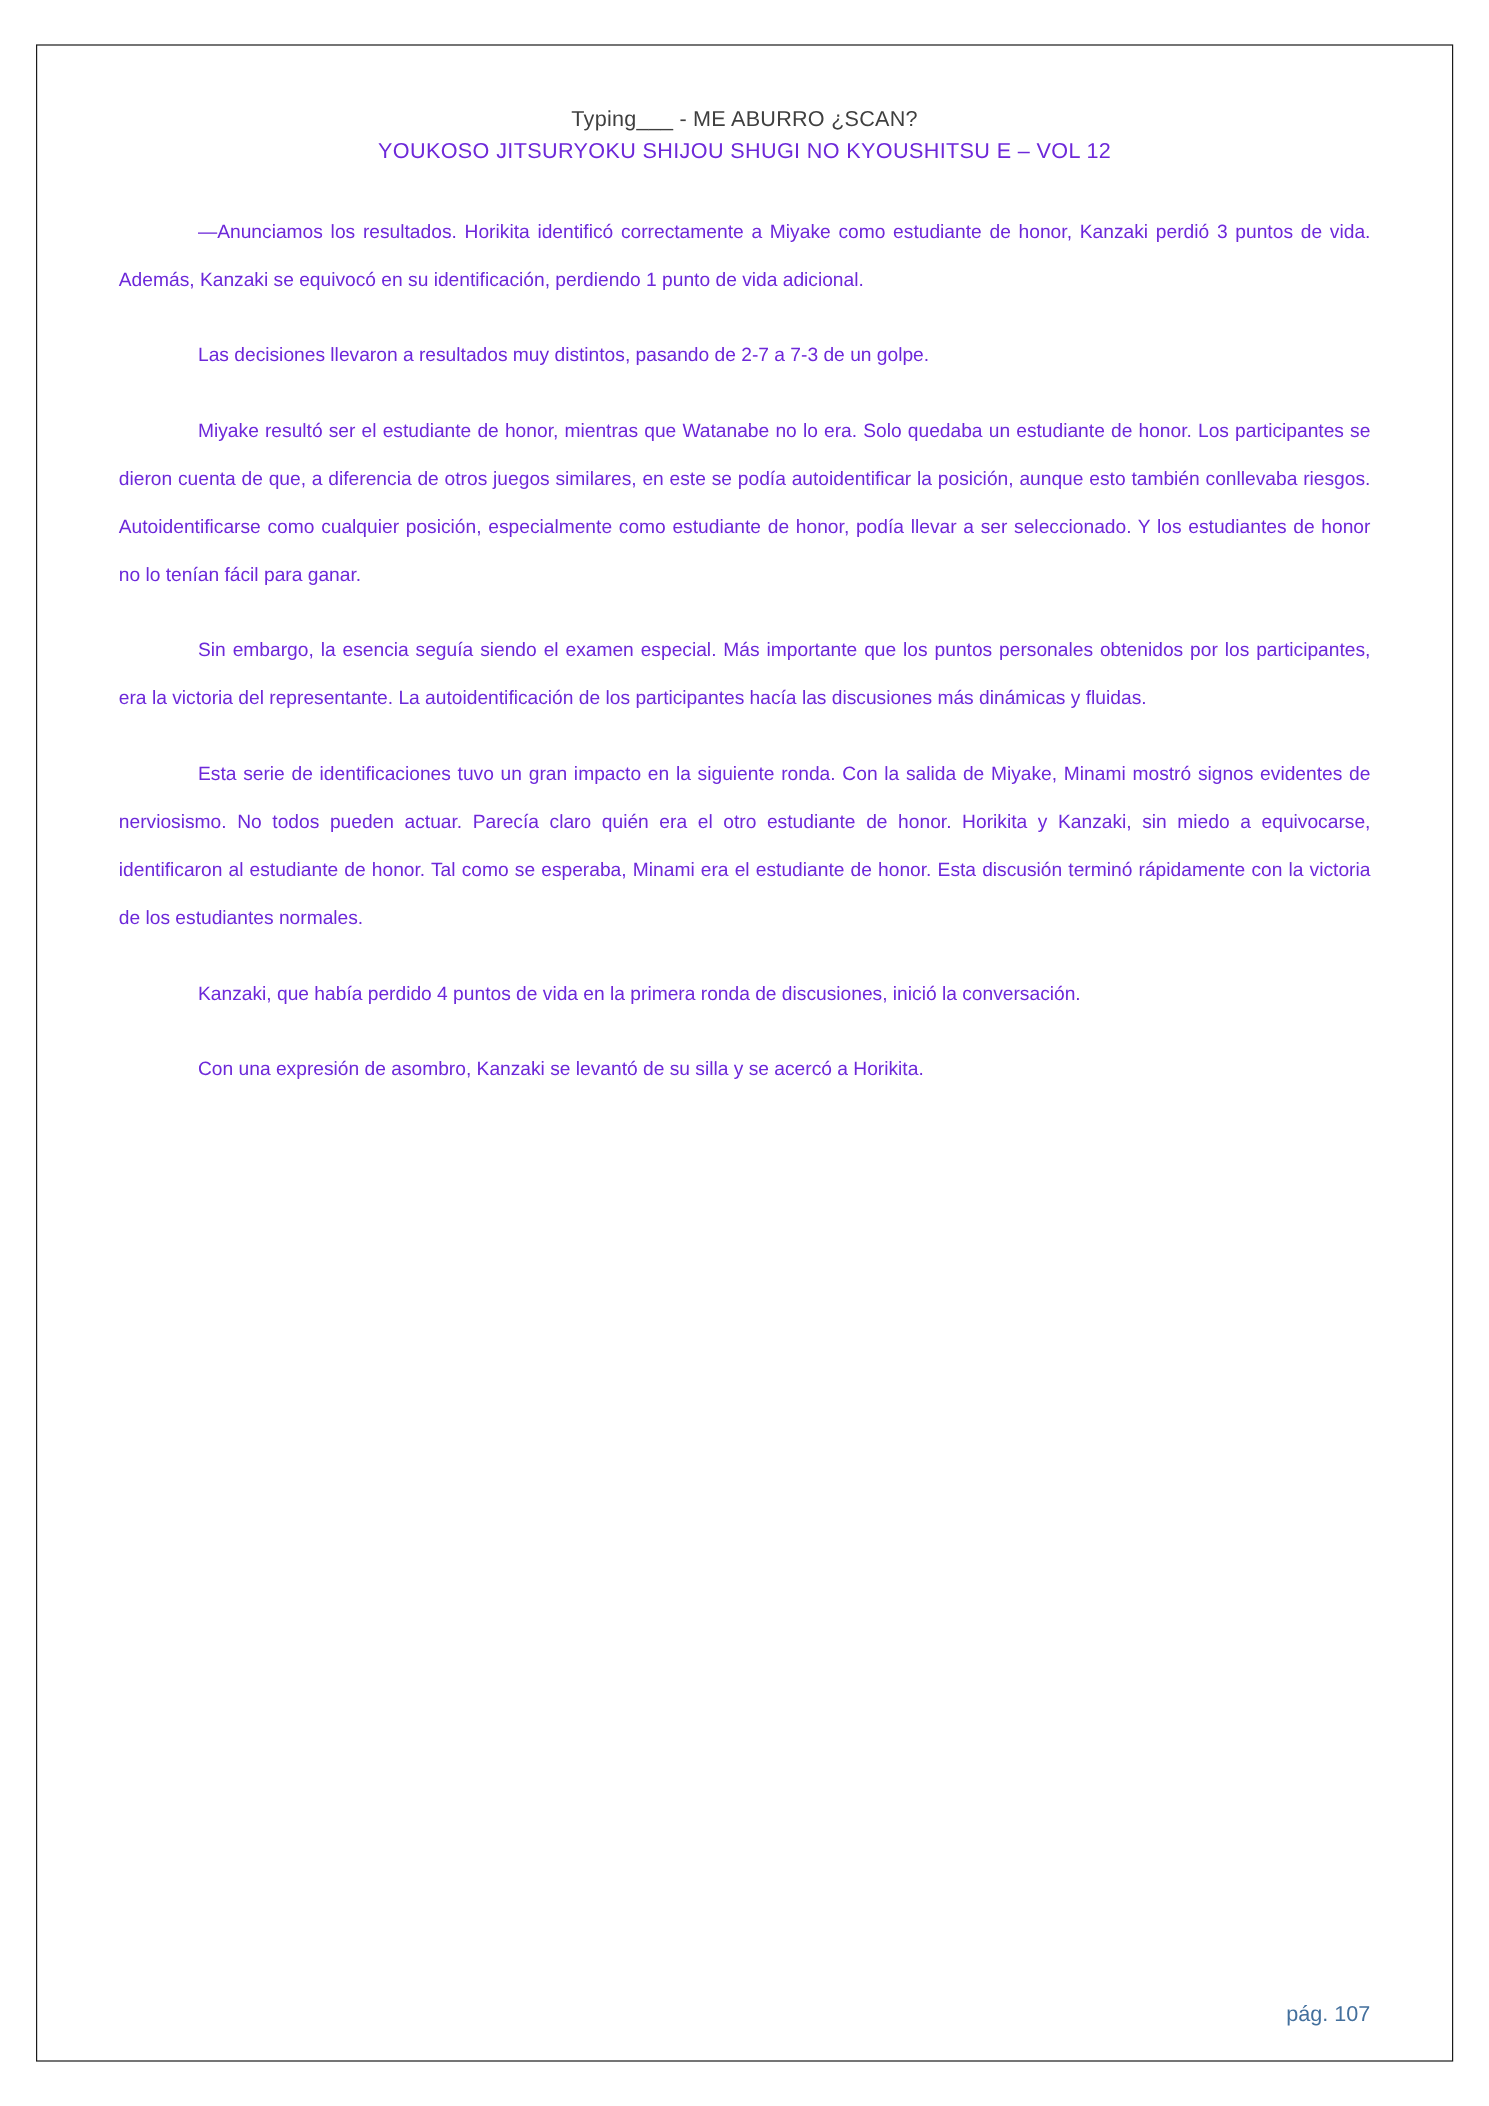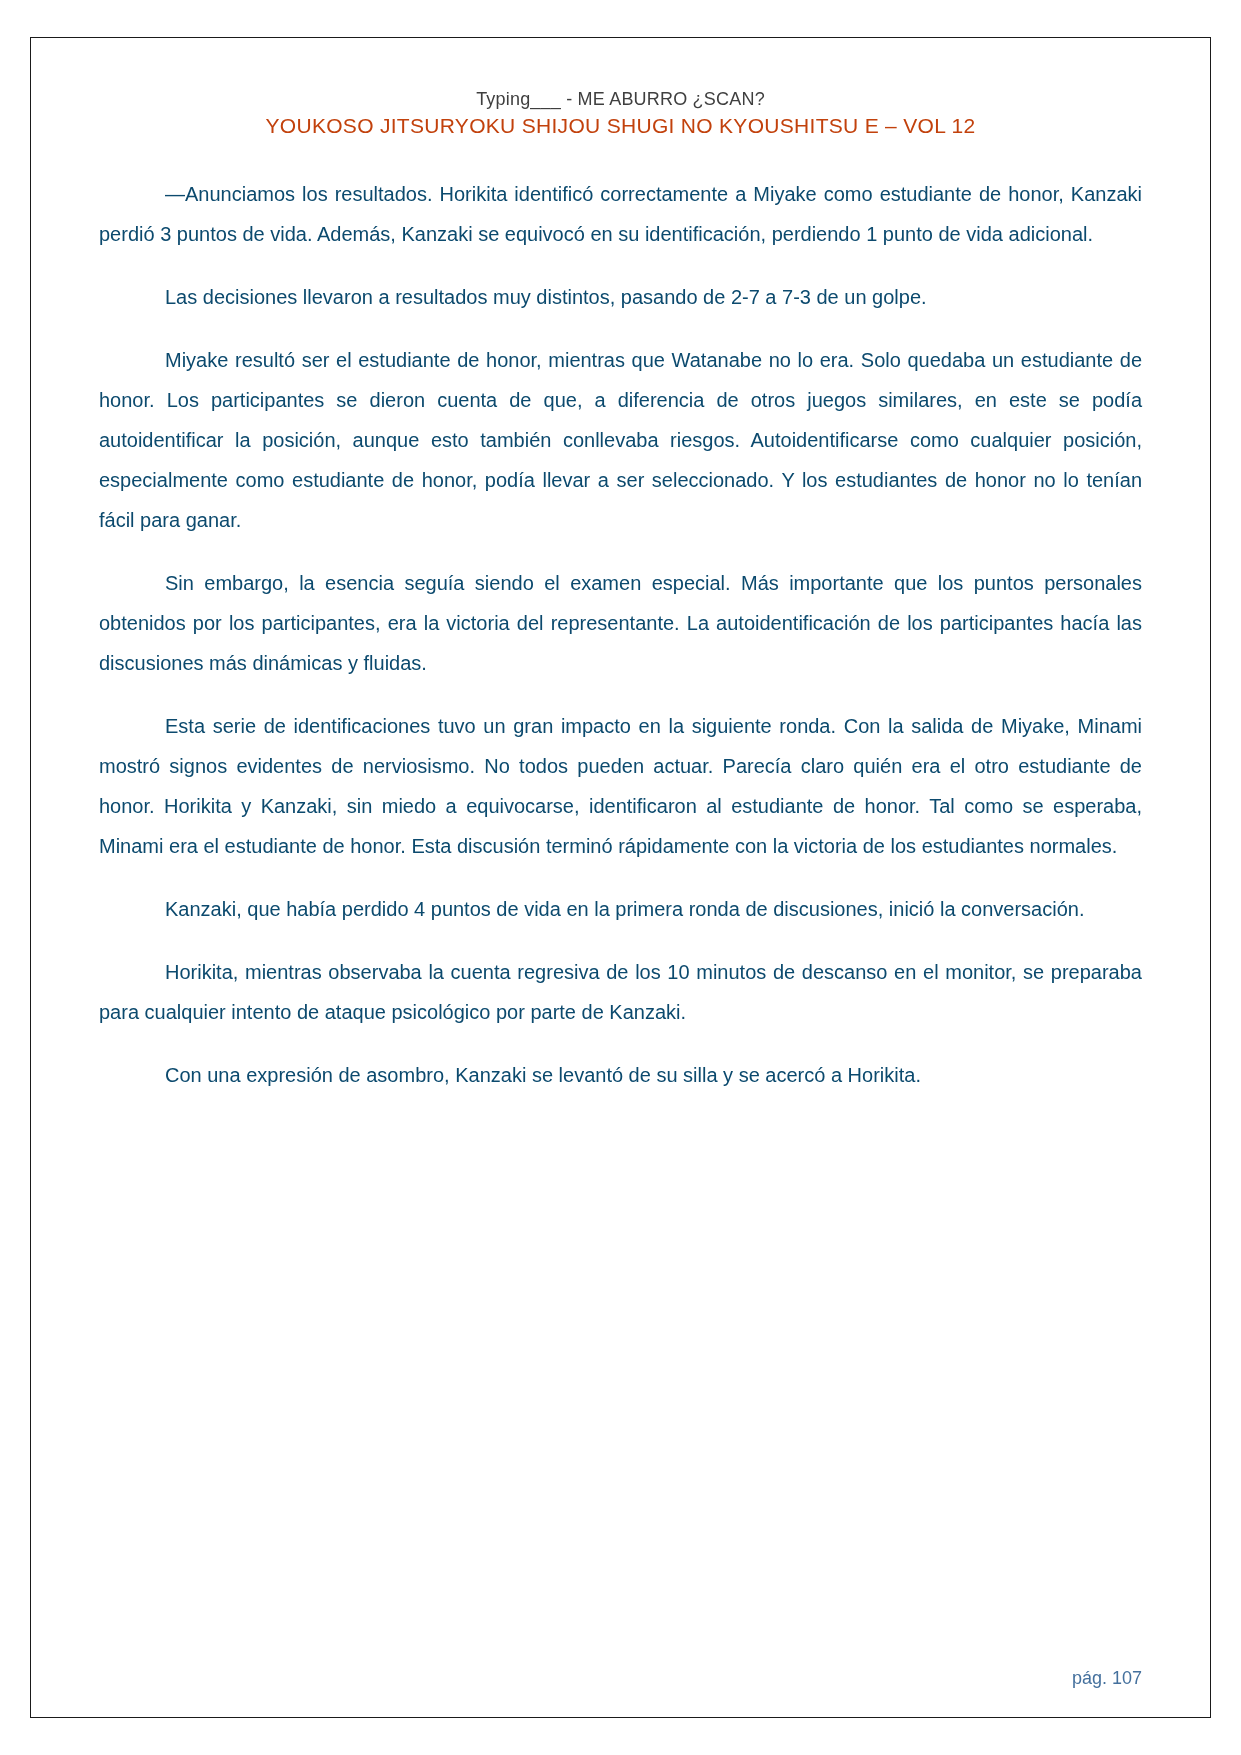--- a/index.html
+++ b/index.html
@@ -34,29 +34,29 @@
     margin-bottom: 34px;
     margin-top: 30px;
   }
   .doc-header .header-line-1 {
     font-size: 18px;
     line-height: 26px;
     color: #3f3f3f;
     letter-spacing: 0.2px;
   }
   .doc-header .header-line-2 {
-    font-size: 21px;
+    font-size: 18px;
     line-height: 28px;
-    color: #c2410c;
+    color: #6d28d9;
     letter-spacing: 0.3px;
   }
   .doc-body p.para {
-    font-size: 20px;
+    font-size: 16px;
     line-height: 40px;
-    color: #0c4a6e;
+    color: #6d28d9;
     text-align: justify;
     text-indent: 66px;
     margin: 0 0 23px 0;
   }
   .doc-footer {
     position: absolute;
     right: 68px;
     bottom: 28px;
     font-size: 18px;
     color: #44709d;
@@ -73,20 +73,19 @@
       <div class="header-line-2">YOUKOSO JITSURYOKU SHIJOU SHUGI NO KYOUSHITSU E – VOL 12</div>
     </div>
 
     <div class="doc-body">
       <p class="para">—Anunciamos los resultados. Horikita identificó correctamente a Miyake como estudiante de honor, Kanzaki perdió 3 puntos de vida. Además, Kanzaki se equivocó en su identificación, perdiendo 1 punto de vida adicional.</p>
       <p class="para">Las decisiones llevaron a resultados muy distintos, pasando de 2-7 a 7-3 de un golpe.</p>
       <p class="para">Miyake resultó ser el estudiante de honor, mientras que Watanabe no lo era. Solo quedaba un estudiante de honor. Los participantes se dieron cuenta de que, a diferencia de otros juegos similares, en este se podía autoidentificar la posición, aunque esto también conllevaba riesgos. Autoidentificarse como cualquier posición, especialmente como estudiante de honor, podía llevar a ser seleccionado. Y los estudiantes de honor no lo tenían fácil para ganar.</p>
       <p class="para">Sin embargo, la esencia seguía siendo el examen especial. Más importante que los puntos personales obtenidos por los participantes, era la victoria del representante. La autoidentificación de los participantes hacía las discusiones más dinámicas y fluidas.</p>
       <p class="para">Esta serie de identificaciones tuvo un gran impacto en la siguiente ronda. Con la salida de Miyake, Minami mostró signos evidentes de nerviosismo. No todos pueden actuar. Parecía claro quién era el otro estudiante de honor. Horikita y Kanzaki, sin miedo a equivocarse, identificaron al estudiante de honor. Tal como se esperaba, Minami era el estudiante de honor. Esta discusión terminó rápidamente con la victoria de los estudiantes normales.</p>
       <p class="para">Kanzaki, que había perdido 4 puntos de vida en la primera ronda de discusiones, inició la conversación.</p>
-      <p class="para">Horikita, mientras observaba la cuenta regresiva de los 10 minutos de descanso en el monitor, se preparaba para cualquier intento de ataque psicológico por parte de Kanzaki.</p>
       <p class="para">Con una expresión de asombro, Kanzaki se levantó de su silla y se acercó a Horikita.</p>
     </div>
 
     <div class="doc-footer">pág. 107</div>
 
   </div>
 </div>
 
 </body></html>

